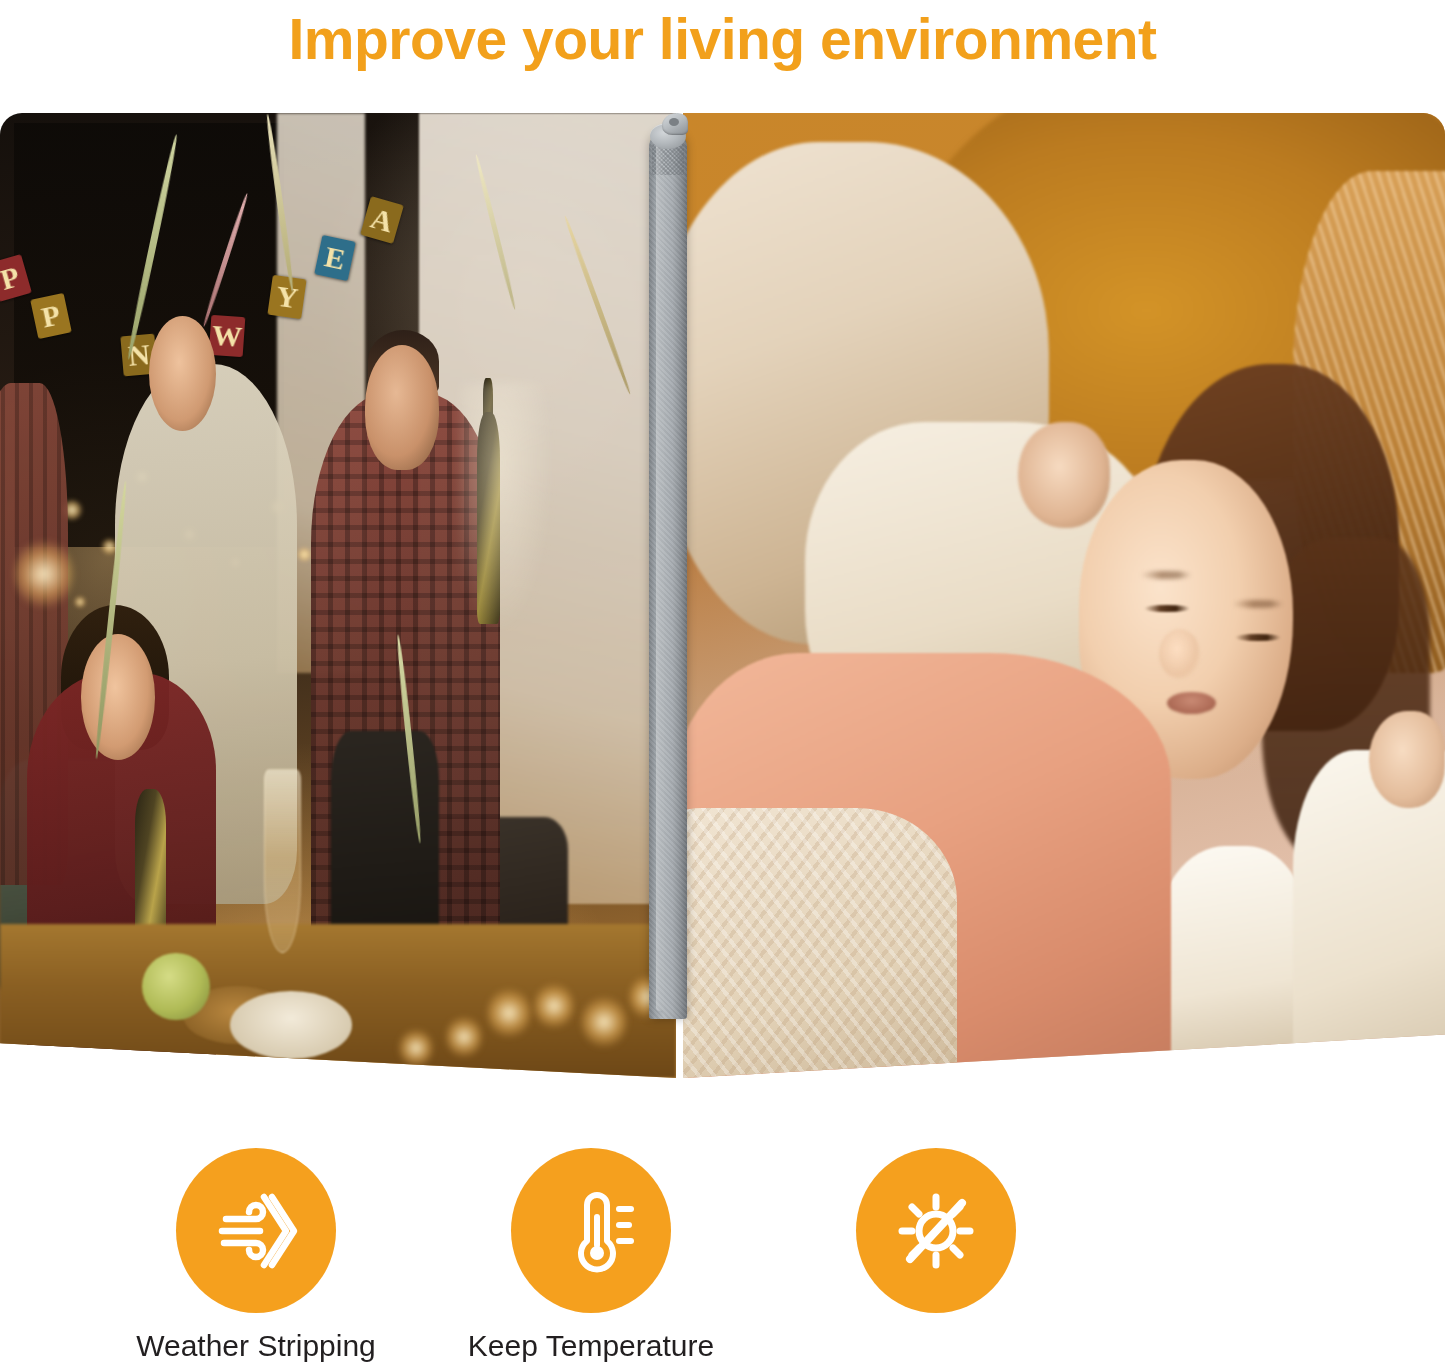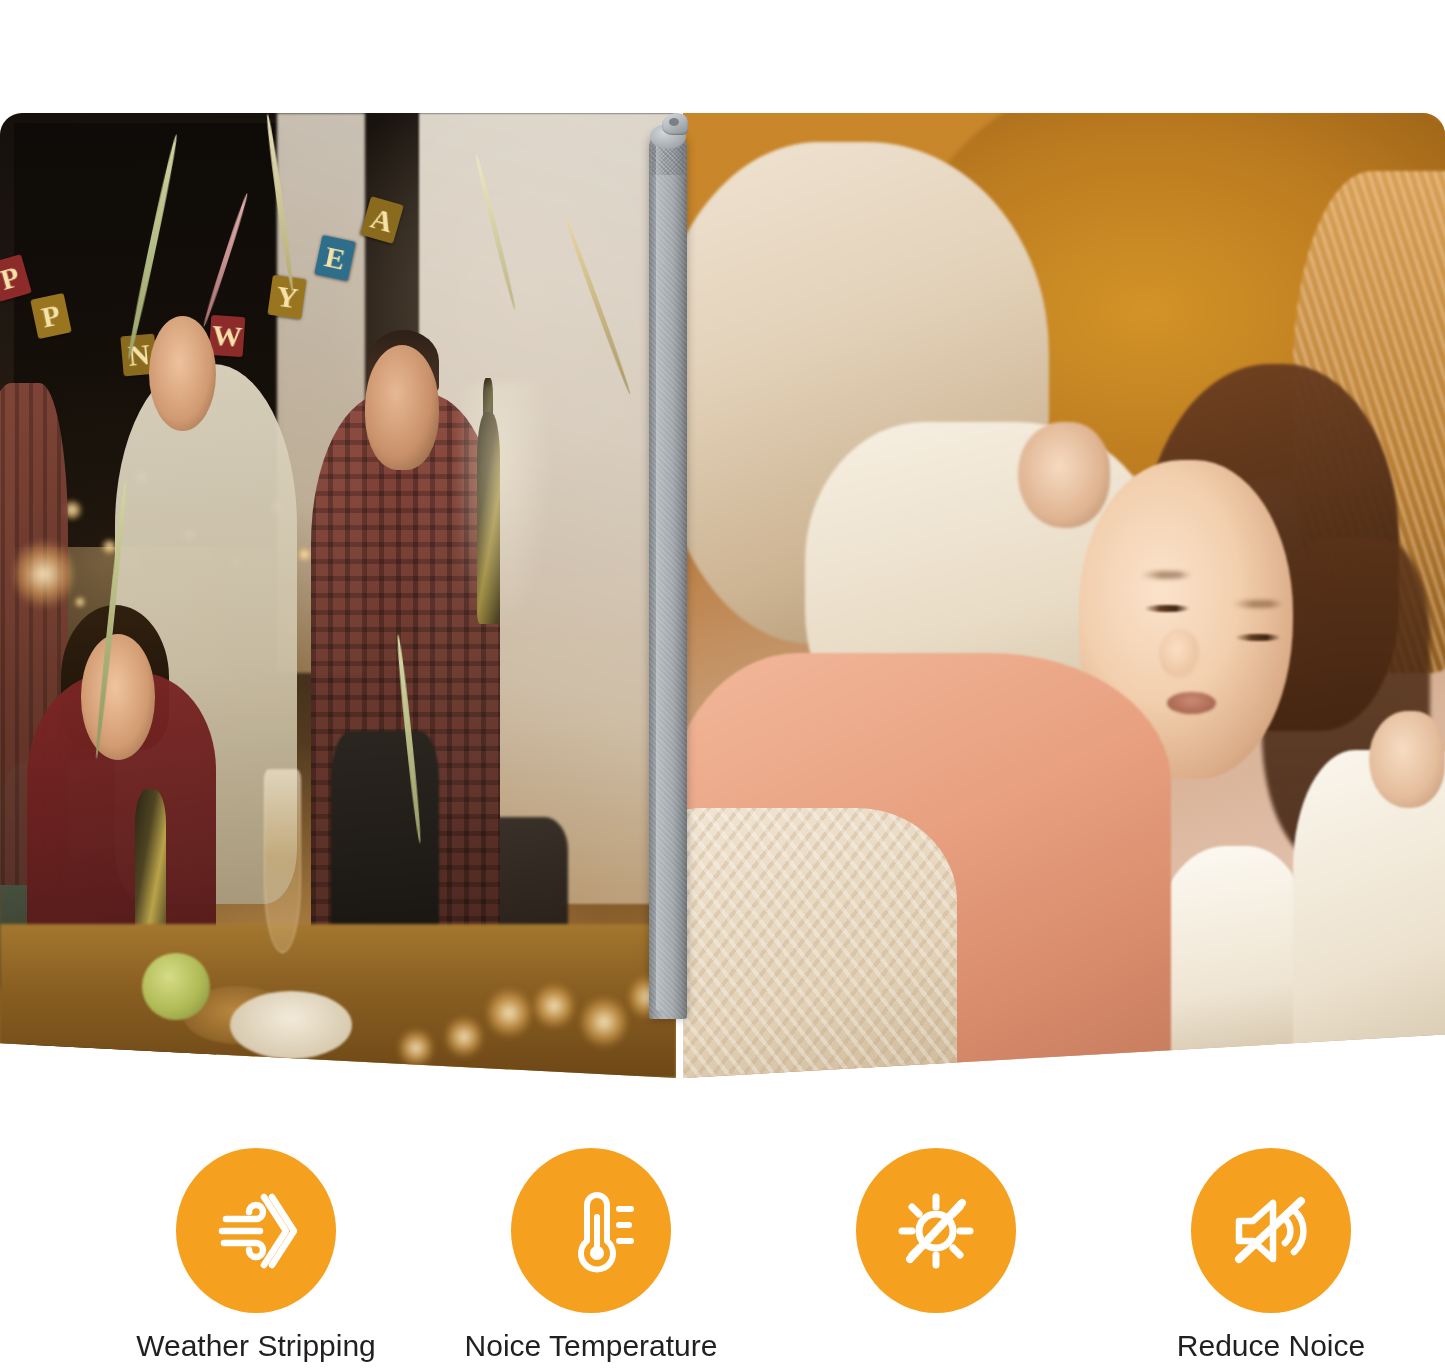--- a/index.html
+++ b/index.html
@@ -522,20 +522,21 @@
     font-weight: 400;
     white-space: nowrap;
     font-family: "Liberation Sans", sans-serif;
   }
 </style>
 </head>
 <body>
 
 <div class="page">
 
+  <div class="headline">Improve your living environment</div>
 
   <div class="hero">
 
     <div class="panel panel-left">
       <div class="photo">
         <div class="party-base"></div>
         <div class="party-window"></div>
         <div class="party-wall2"></div>
         <div class="party-wall"></div>
 
@@ -656,46 +657,35 @@
       <div class="feature-icon">
         <svg width="96" height="96" viewBox="0 0 96 96" fill="none" stroke="#ffffff" stroke-width="6" stroke-linecap="round" stroke-linejoin="round">
           <path d="M44 58 V22 a10 10 0 0 1 20 0 V58 a16 16 0 1 1 -20 0 Z"></path>
           <path d="M54 34 V62"></path>
           <circle cx="54" cy="70" r="7" fill="#ffffff" stroke="none"></circle>
           <path d="M76 26 H88"></path>
           <path d="M76 42 H86"></path>
           <path d="M76 58 H88"></path>
         </svg>
       </div>
-      <div class="feature-label">Noice Temperature</div>
+      <div class="feature-label">Keep Temperature</div>
     </div>
 
     <div class="feature" style="left:795px;">
       <div class="feature-icon">
         <svg width="96" height="96" viewBox="0 0 96 96" fill="none" stroke="#ffffff" stroke-width="7" stroke-linecap="round" stroke-linejoin="round">
           <circle cx="48" cy="48" r="17"></circle>
           <path d="M48 14 V24"></path>
           <path d="M48 72 V82"></path>
           <path d="M14 48 H24"></path>
           <path d="M72 48 H82"></path>
           <path d="M24 24 L31 31"></path>
           <path d="M65 65 L72 72"></path>
           <path d="M72 24 L65 31"></path>
           <path d="M31 65 L24 72"></path>
           <path d="M22 76 L74 20" stroke-width="8"></path>
         </svg>
       </div>
     </div>
 
-    <div class="feature" style="left:1130px;">
-      <div class="feature-icon">
-        <svg width="96" height="96" viewBox="0 0 96 96" fill="none" stroke="#ffffff" stroke-width="6.5" stroke-linecap="round" stroke-linejoin="round">
-          <path d="M16 38 H30 L50 20 V76 L30 58 H16 Z"></path>
-          <path d="M62 36 a16 16 0 0 1 0 24"></path>
-          <path d="M71 27 a28 28 0 0 1 0 42"></path>
-          <path d="M16 76 L78 18" stroke-width="8"></path>
-        </svg>
-      </div>
-      <div class="feature-label">Reduce Noice</div>
-    </div>
 
   </div>
 </div>
 
 </body></html>

